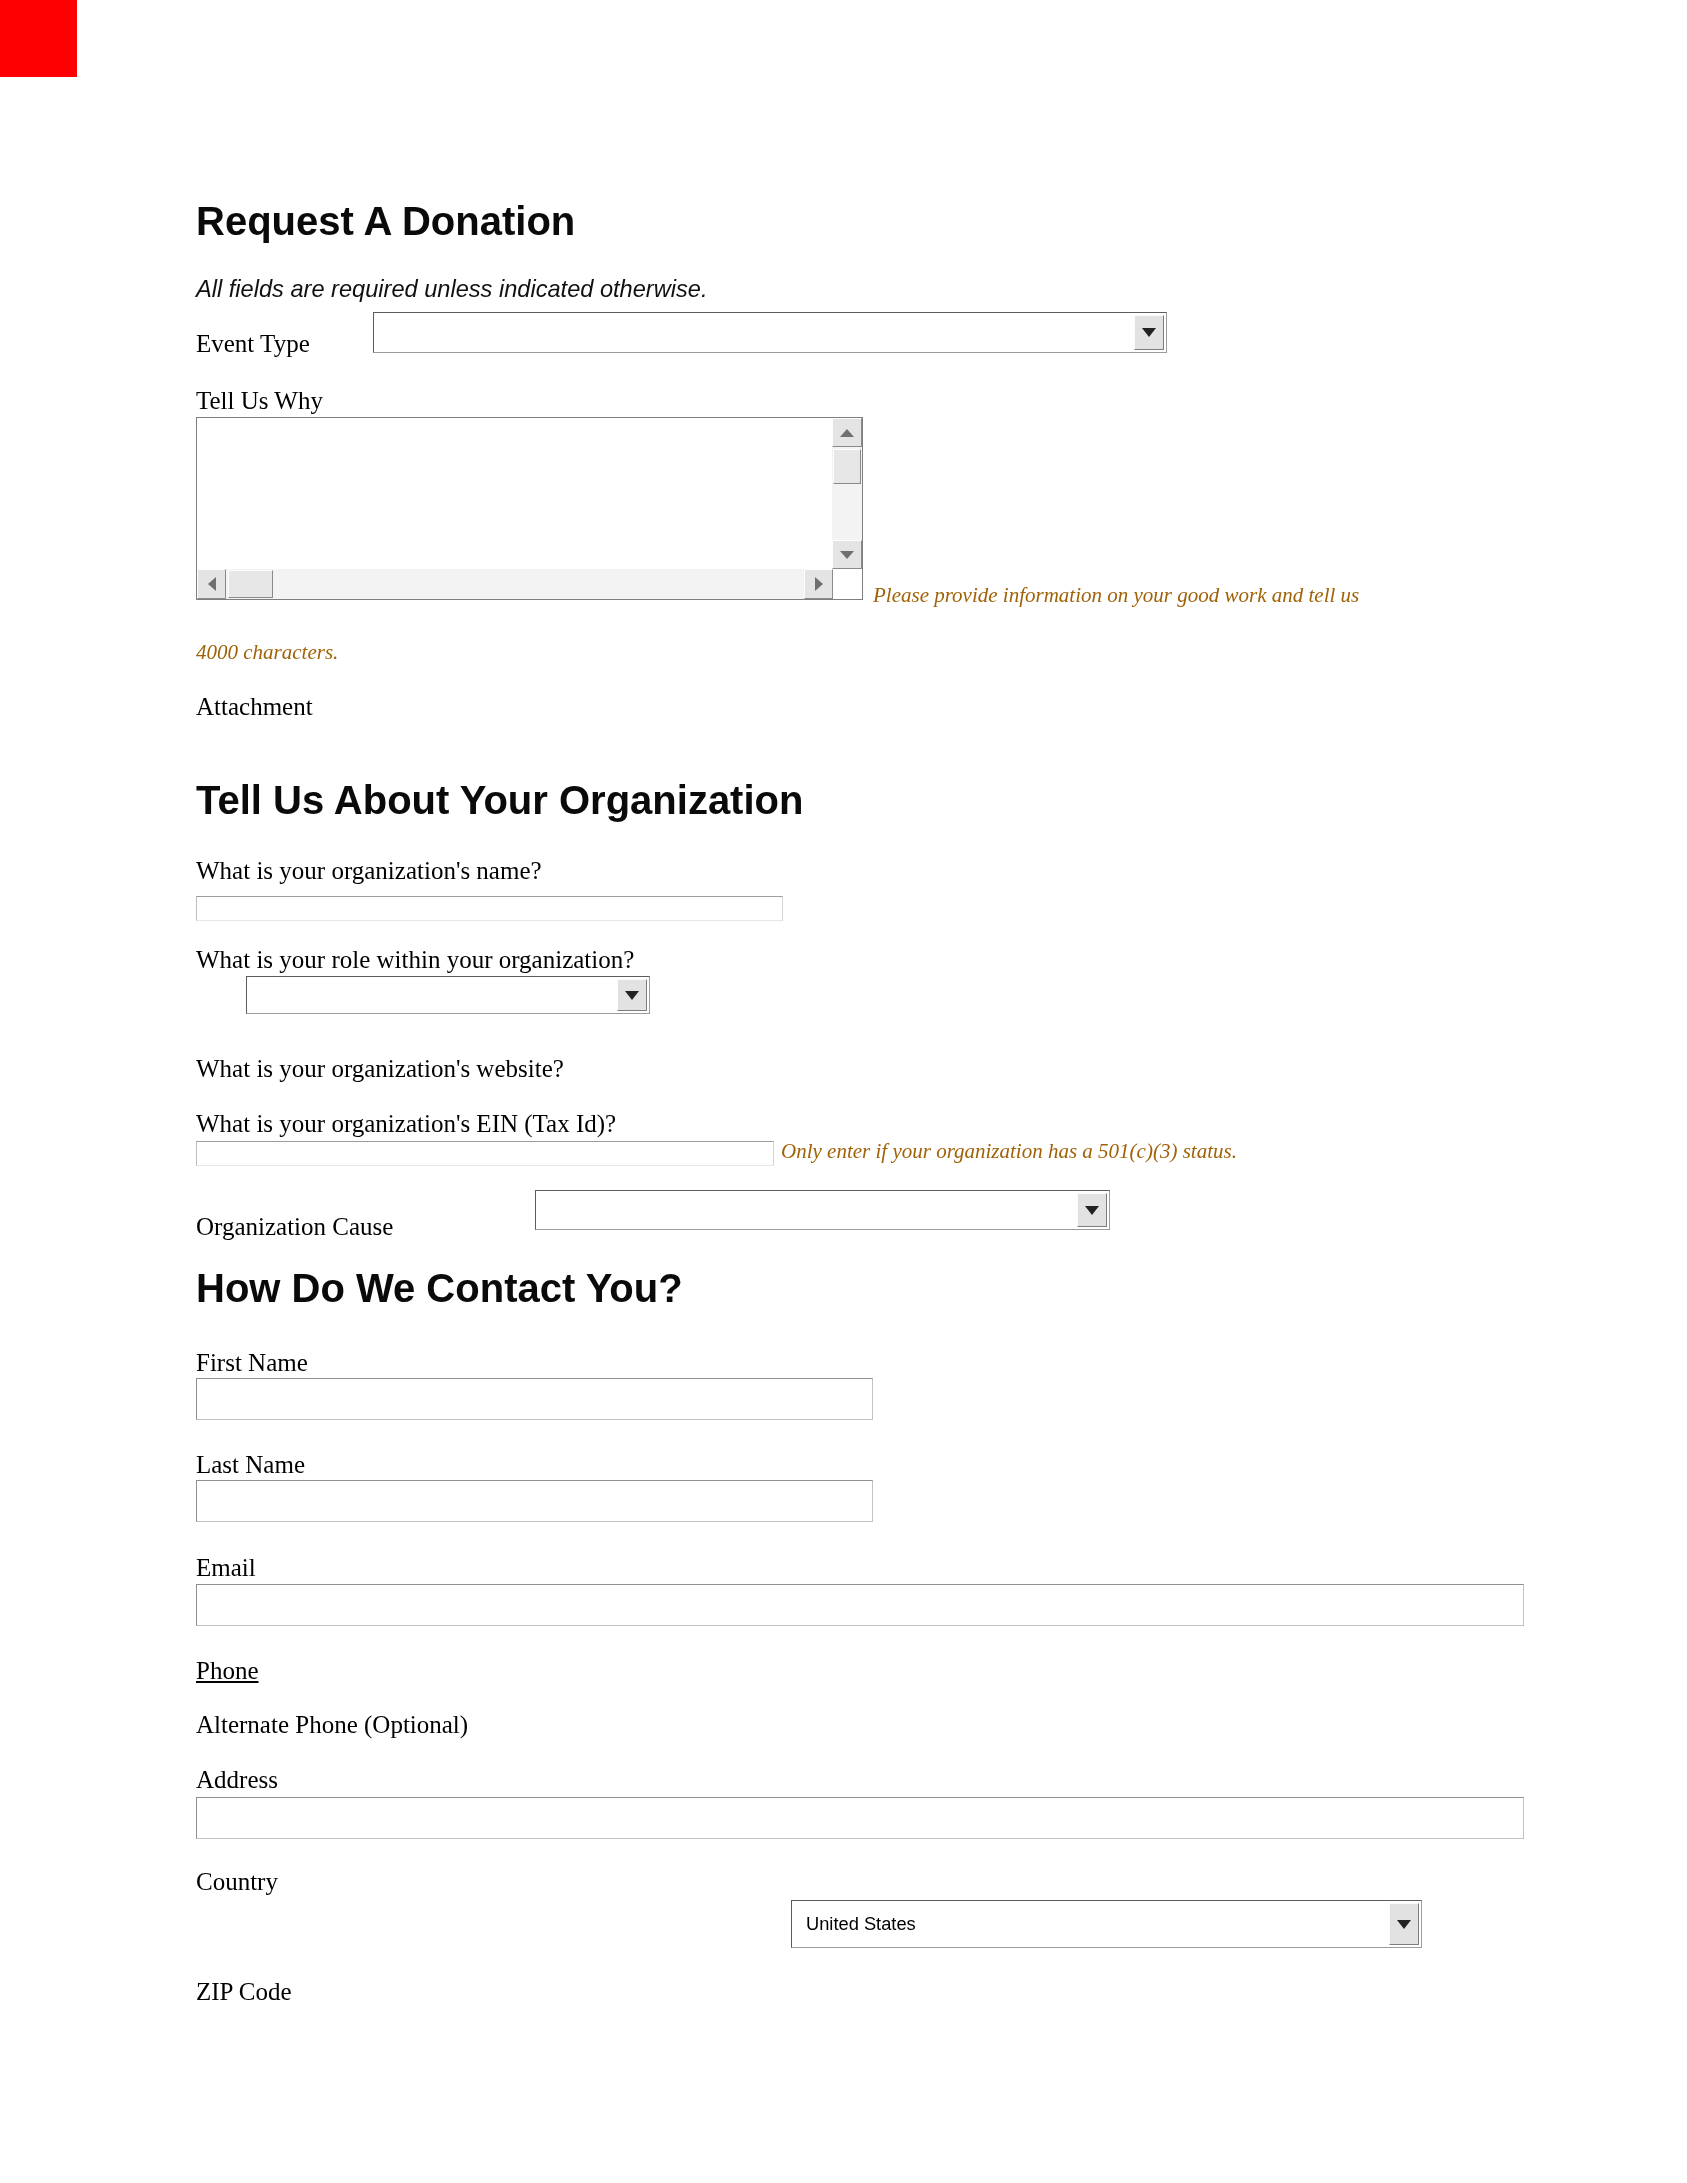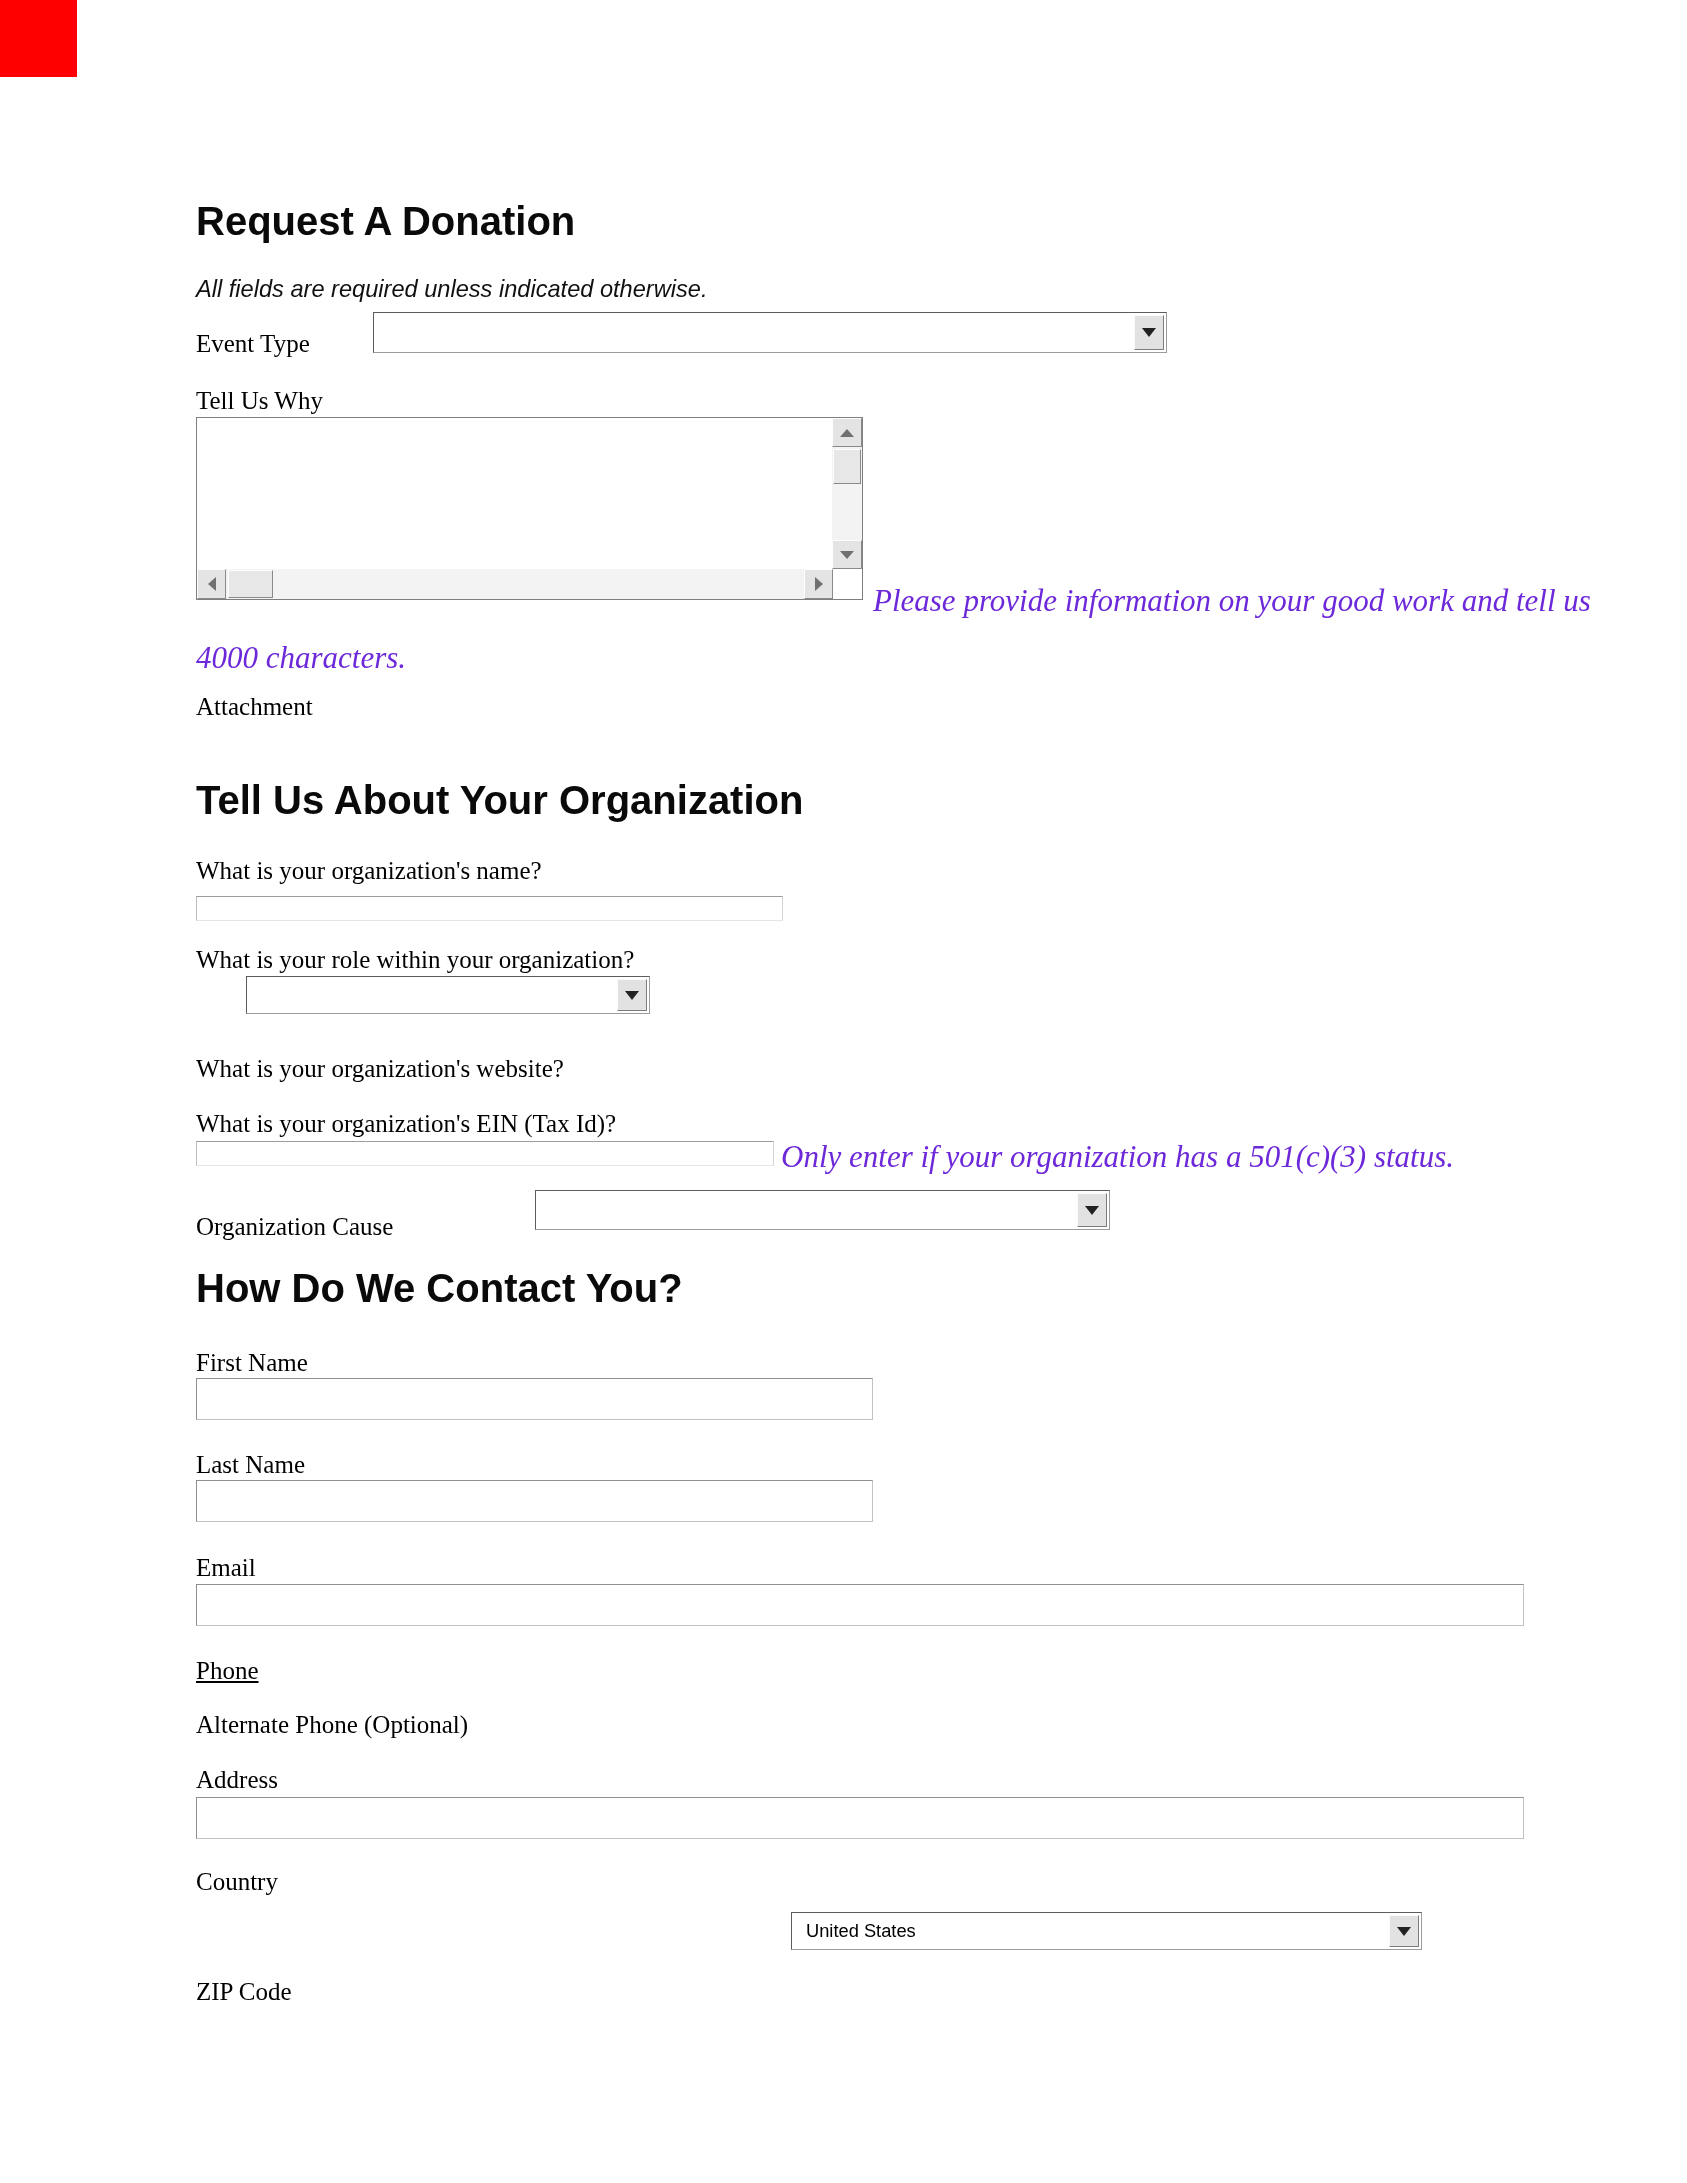--- a/index.html
+++ b/index.html
@@ -7,21 +7,21 @@
   .page { position:relative; width:1687px; height:2184px; background:#ffffff; overflow:hidden;
           font-family:"Liberation Serif", serif; color:#000; }
 
   .abs { position:absolute; white-space:nowrap; }
 
   .corner { position:absolute; left:0; top:0; width:77px; height:77px; background:#fe0000; }
 
   .h-main { font-family:"Liberation Sans", sans-serif; font-weight:bold; font-size:40px; color:#0a0a0a; }
   .note-sans { font-family:"Liberation Sans", sans-serif; font-style:italic; font-size:23.6px; color:#111; }
   .label { font-size:25px; color:#000; }
-  .it-serif { font-size:31px; font-style:italic; color:#6d28d9; }
+  .it-serif { font-size:21px; font-style:italic; color:#a16207; }
 
   
   .h1-main    { left:196px; top:199px; }
   .req-note   { left:196px; top:276px; }
   .lbl-event  { left:196px; top:330px; }
   .sel-event  { left:373px; top:312px; width:794px; height:41px; }
   .lbl-why    { left:196px; top:387px; }
   .ta-why     { left:196px; top:417px; width:667px; height:183px; }
   .help-why-1 { left:873px; top:583px; }
   .help-why-2 { left:196px; top:612px; }
@@ -44,21 +44,21 @@
   .inp-fn     { left:196px; top:1378px; width:677px; height:42px; }
   .lbl-ln     { left:196px; top:1451px; }
   .inp-ln     { left:196px; top:1480px; width:677px; height:42px; }
   .lbl-email  { left:196px; top:1554px; }
   .inp-email  { left:196px; top:1584px; width:1328px; height:42px; }
   .lbl-phone  { left:196px; top:1657px;text-decoration:underline; }
   .lbl-alt    { left:196px; top:1711px; }
   .lbl-addr   { left:196px; top:1766px; }
   .inp-addr   { left:196px; top:1797px; width:1328px; height:42px; }
   .lbl-country{ left:196px; top:1868px;text-align:center; }
-  .sel-country{ left:791px; top:1900px; width:631px; height:38px;margin-top:12px; }
+  .sel-country{ left:791px; top:1900px; width:631px; height:48px; }
   .lbl-zip    { left:196px; top:1978px; }
 
   
   .tinput { position:absolute; background:#fff; border:1.7px solid;
             border-color:#8f8f8f #c2c2c2 #c2c2c2 #8f8f8f; outline:none;
             font-family:"Liberation Serif", serif; font-size:23px; padding:0 7px; }
   .tinput.light { border:0.9px solid; border-color:#9d9d9d #d4d4d4 #e6e6e6 #bdbdbd; }
 
   .select { position:absolute; background:#fff; border:0.9px solid;
             border-color:#5c5c5c #9c9c9c #9c9c9c #5c5c5c; }

